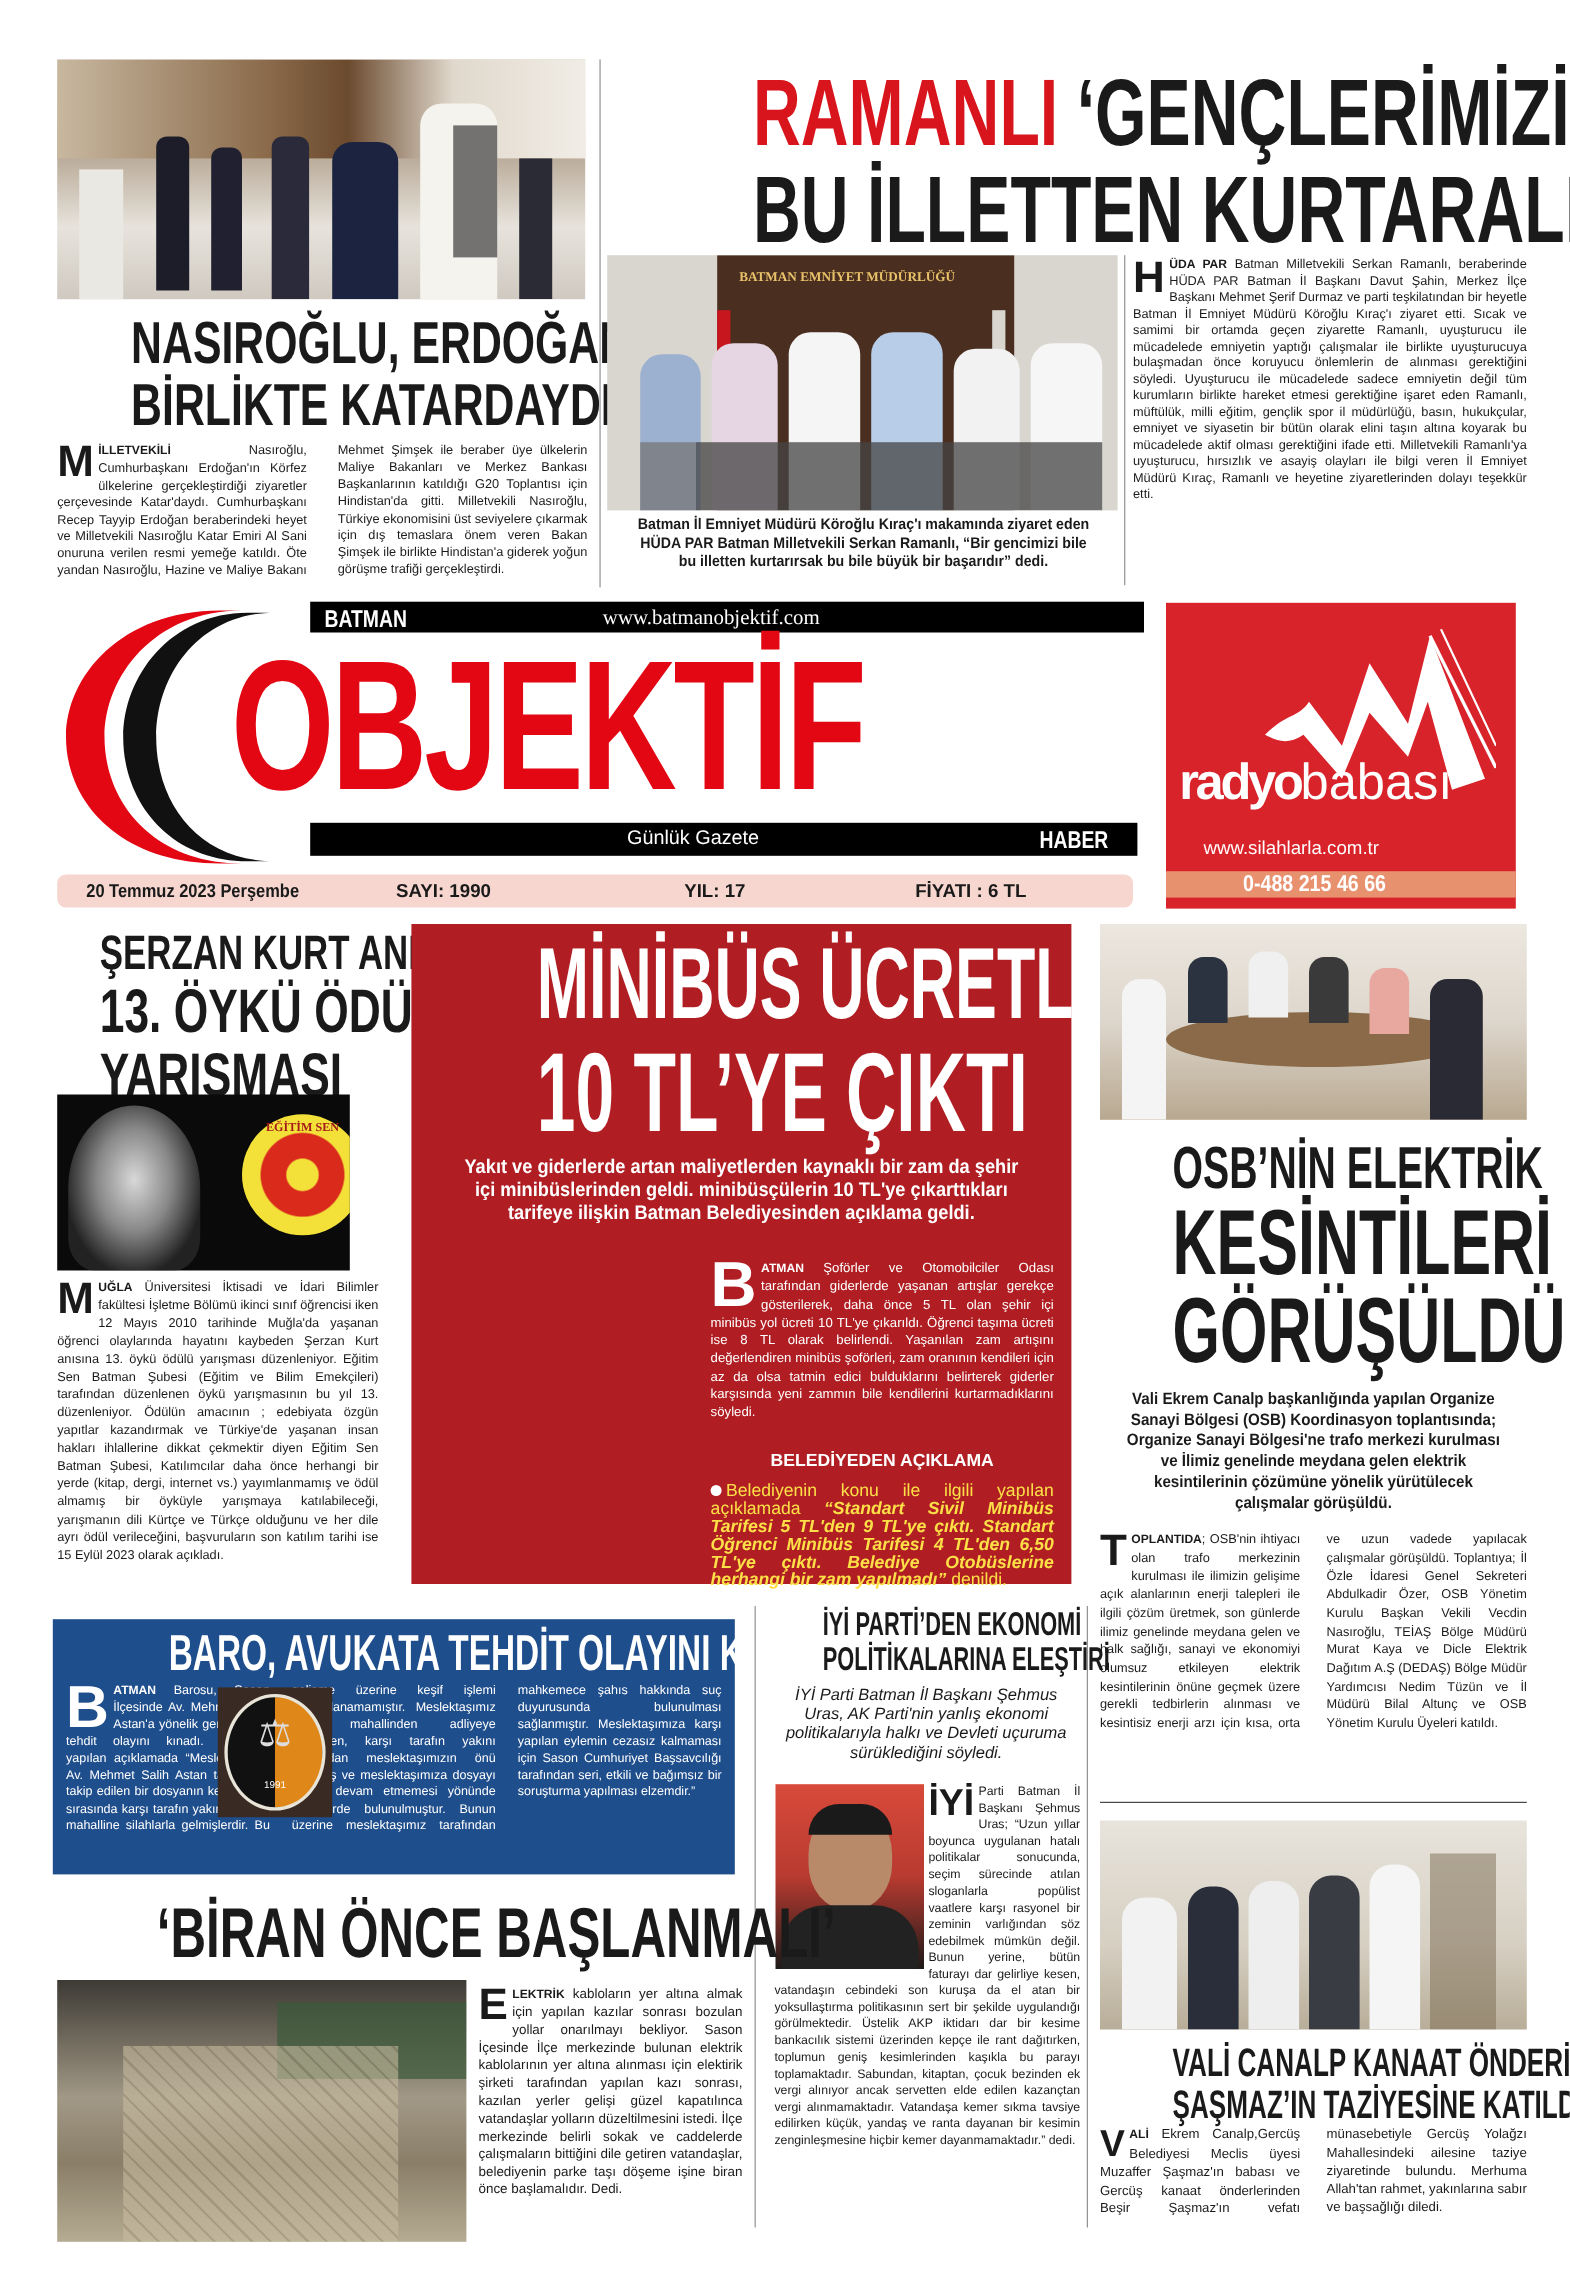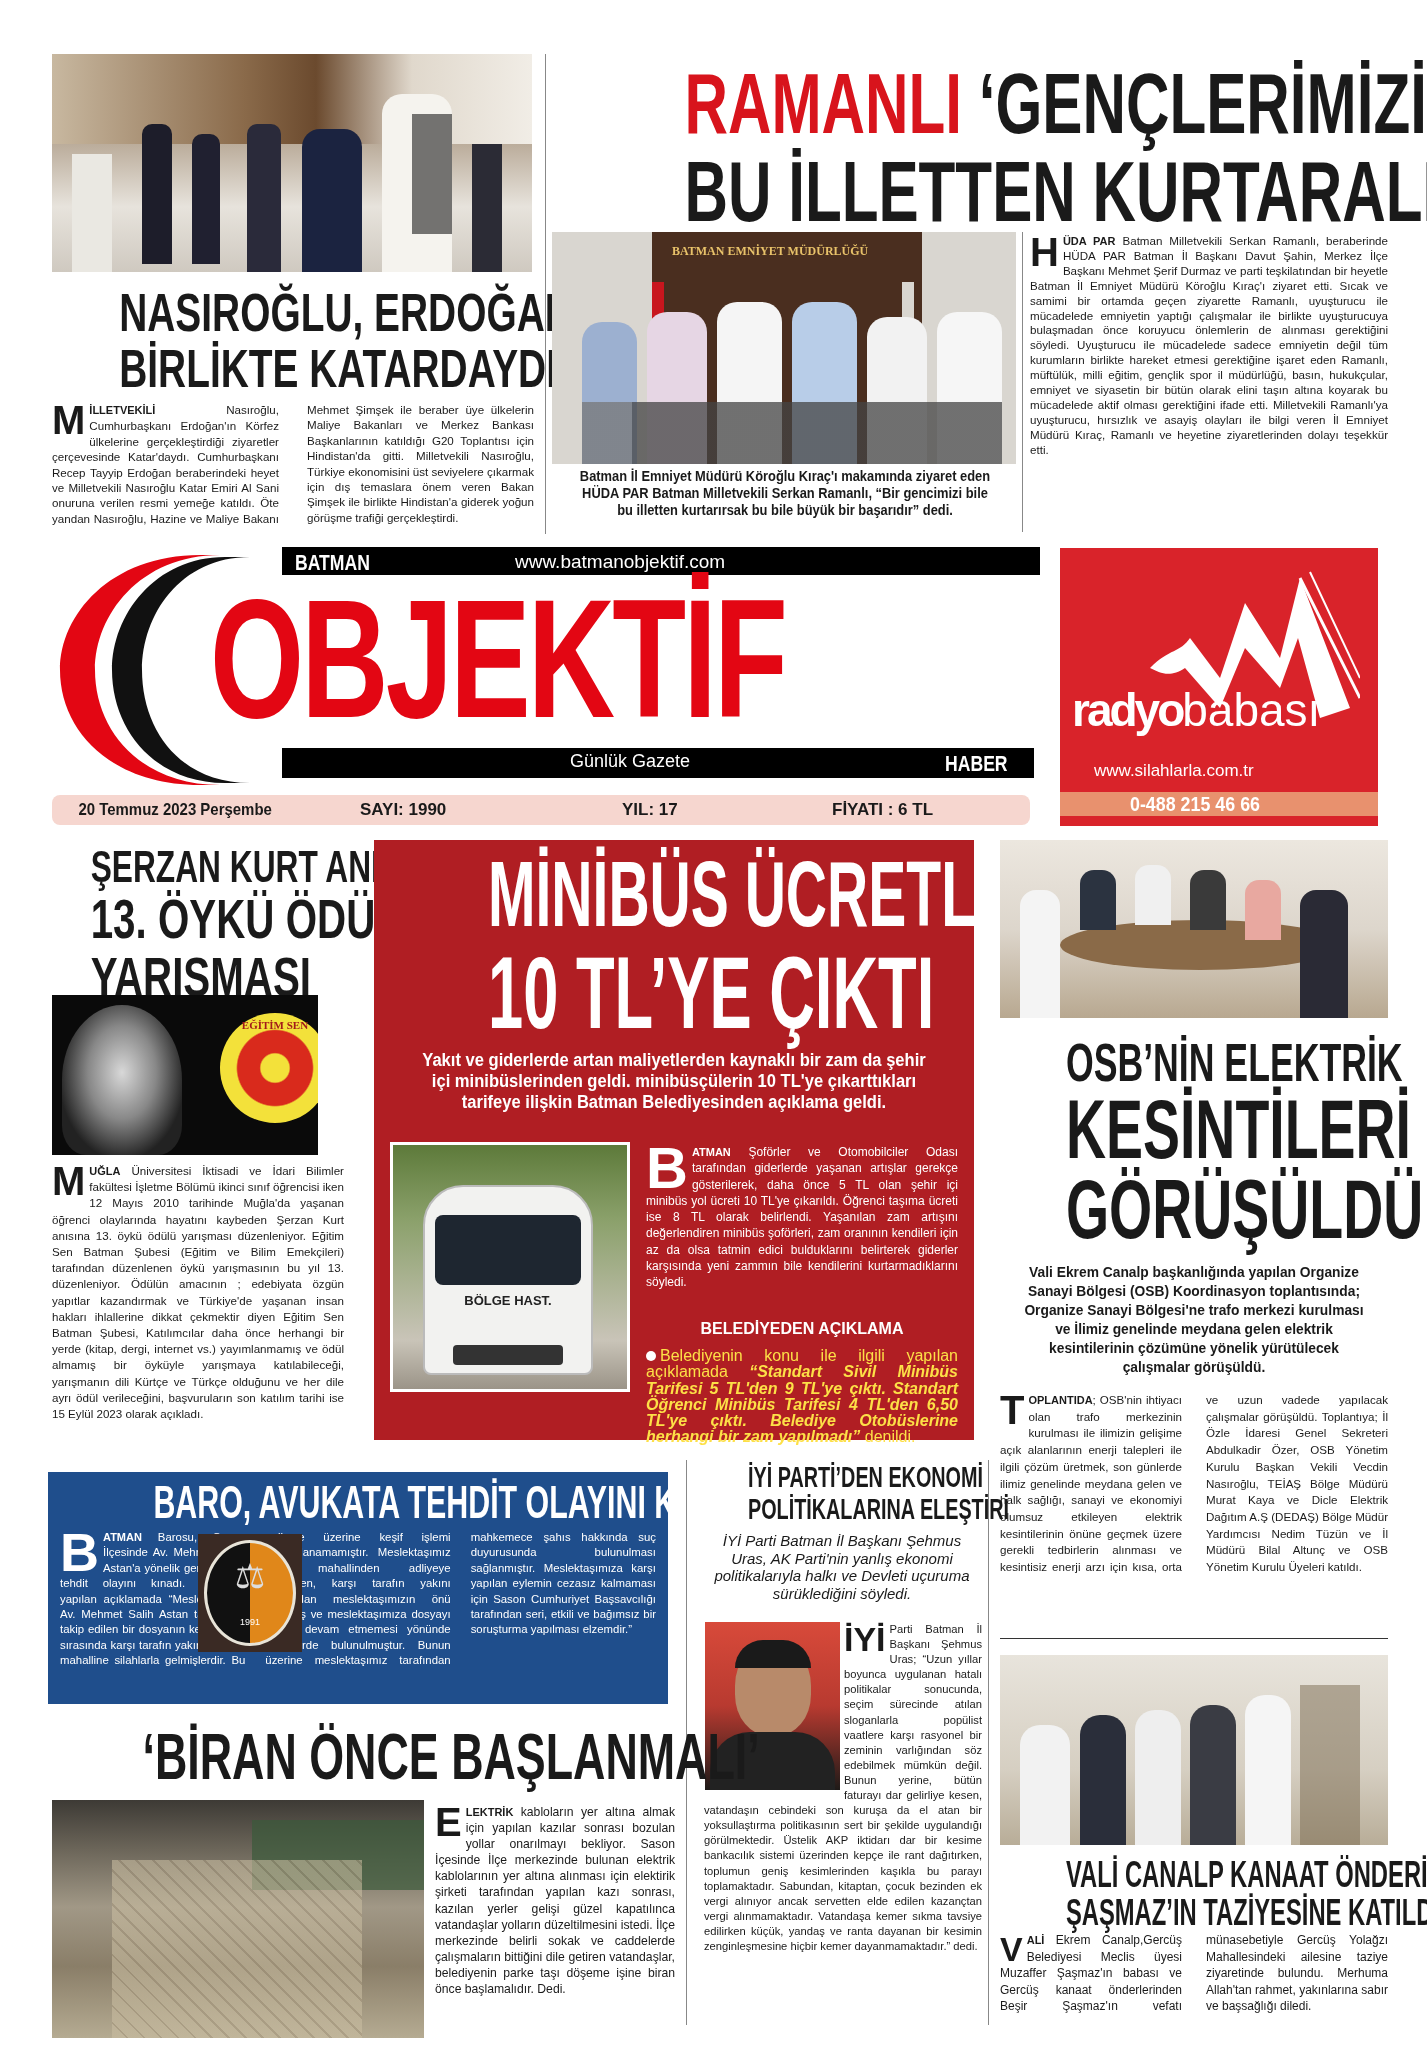--- a/index.html
+++ b/index.html
@@ -62,21 +62,21 @@
   <span class="drop">H</span><span class="lead">ÜDA PAR</span> <span>Batman Milletvekili Serkan Ramanlı, beraberinde HÜDA PAR Batman İl Başkanı Davut Şahin, Merkez İlçe Başkanı Mehmet Şerif Durmaz ve parti teşkilatından bir heyetle Batman İl Emniyet Müdürü Köroğlu Kıraç'ı ziyaret etti. Sıcak ve samimi bir ortamda geçen ziyarette Ramanlı, uyuşturucu ile mücadelede emniyetin yaptığı çalışmalar ile birlikte uyuşturucuya bulaşmadan önce koruyucu önlemlerin de alınması gerektiğini söyledi. Uyuşturucu ile mücadelede sadece emniyetin değil tüm kurumların birlikte hareket etmesi gerektiğine işaret eden Ramanlı, müftülük, milli eğitim, gençlik spor il müdürlüğü, basın, hukukçular, emniyet ve siyasetin bir bütün olarak elini taşın altına koyarak bu mücadelede aktif olması gerektiğini ifade etti. Milletvekili Ramanlı'ya uyuşturucu, hırsızlık ve asayiş olayları ile bilgi veren İl Emniyet Müdürü Kıraç, Ramanlı ve heyetine ziyaretlerinden dolayı teşekkür etti.</span>
 </div>
 
 <div class="abs" style="left:50px;top:545px;width:990px;height:250px">
   <svg class="abs" style="left:0;top:0" width="260" height="250" viewBox="0 0 260 250">
     <path d="M150,10 C60,10 10,70 10,125 C10,185 60,240 150,240 L170,240 C90,240 45,185 45,125 C45,70 90,10 170,10 Z" fill="#e30613"></path>
     <path d="M175,12 C105,12 62,70 62,125 C62,185 105,238 175,238 L200,238 C130,238 92,185 92,125 C92,70 130,12 200,12 Z" fill="#111"></path>
   </svg>
   <div class="abs" style="left:232px;top:2px;width:758px;height:28px;background:#000"></div>
   <div class="abs" style="left:245px;top:5px;color:#fff;font-weight:700;font-size:22px;transform:scaleX(0.8);transform-origin:left top">BATMAN</div>
-  <div class="abs" style="left:465px;top:6px;color:#fff;font-size:19px;font-family:Liberation Sans, sans-serif">www.batmanobjektif.com</div>
+  <div class="abs" style="left:498px;top:6px;color:#fff;font-size:19px;font-family:Liberation Serif, serif">www.batmanobjektif.com</div>
   <div class="abs" style="left:160px;top:30px;color:#e30613;font-weight:900;font-size:168px;line-height:168px;letter-spacing:-4px;transform:scaleX(0.72);transform-origin:left top;white-space:nowrap">OBJEKTİF</div>
   <div class="abs" style="left:232px;top:203px;width:752px;height:30px;background:#000"></div>
   <div class="abs" style="left:520px;top:206px;color:#fff;font-size:18px;font-family:'Liberation Sans Narrow','Liberation Sans',sans-serif">Günlük Gazete</div>
   <div class="abs" style="left:895px;top:206px;color:#fff;font-weight:700;font-size:22px;transform:scaleX(0.8);transform-origin:left top">HABER</div>
 </div>
 <div class="abs" style="left:52px;top:795px;width:978px;height:30px;background:#f6d6cf;border-radius:8px;display:flex;align-items:center;font-weight:700;font-size:17px">
   <div style="width:270px;padding-left:30px;transform:scaleX(0.88);transform-origin:left center">20 Temmuz 2023 Perşembe</div>
   <div style="width:230px;padding-left:38px">SAYI: 1990</div>
   <div style="width:250px;padding-left:70px">YIL: 17</div>
   <div style="width:228px;padding-left:30px">FİYATI : 6 TL</div>
@@ -109,26 +109,20 @@
 <div class="abs body" style="left:52px;top:1163px;width:292px;line-height:16.2px">
   <span class="drop">M</span><span class="lead">UĞLA</span> <span>Üniversitesi İktisadi ve İdari Bilimler fakültesi İşletme Bölümü ikinci sınıf öğrencisi iken 12 Mayıs 2010 tarihinde Muğla'da yaşanan öğrenci olaylarında hayatını kaybeden Şerzan Kurt anısına 13. öykü ödülü yarışması düzenleniyor. Eğitim Sen Batman Şubesi (Eğitim ve Bilim Emekçileri) tarafından düzenlenen öykü yarışmasının bu yıl 13. düzenleniyor. Ödülün amacının ; edebiyata özgün yapıtlar kazandırmak ve Türkiye'de yaşanan insan hakları ihlallerine dikkat çekmektir diyen Eğitim Sen Batman Şubesi, Katılımcılar daha önce herhangi bir yerde (kitap, dergi, internet vs.) yayımlanmamış ve ödül almamış bir öyküyle yarışmaya katılabileceği, yarışmanın dili Kürtçe ve Türkçe olduğunu ve her dile ayrı ödül verileceğini, başvuruların son katılım tarihi ise 15 Eylül 2023 olarak açıkladı.</span>
 </div>
 
 <div class="abs" style="left:374px;top:840px;width:600px;height:600px;background:#b01e23">
   <div class="abs" style="left:0;top:8px;width:600px;text-align:center">
     <div class="head" style="font-size:92px;color:#fff;transform:scaleX(0.62)">MİNİBÜS ÜCRETLERİ</div>
     <div class="head" style="font-size:102px;color:#fff;transform:scaleX(0.62);margin-top:2px">10 TL’YE ÇIKTI</div>
   </div>
   <div class="abs" style="left:14px;top:210px;width:572px;color:#fff;font-weight:700;font-size:18px;line-height:21px;text-align:center;transform:scaleX(0.92);transform-origin:center top">Yakıt ve giderlerde artan maliyetlerden kaynaklı bir zam da şehir içi minibüslerinden geldi. minibüsçülerin 10 TL'ye çıkarttıkları tarifeye ilişkin Batman Belediyesinden açıklama geldi.</div>
-  <div class="photo" style="left:16px;top:302px;width:240px;height:250px;background:linear-gradient(180deg,#5d7a3a 0%,#8aa06a 30%,#c9c4b8 80%,#9b9488 100%);border:3px solid #fff">
-    <div style="position:absolute;left:30px;top:40px;width:170px;height:190px;background:#f2f2f0;border-radius:40px 40px 8px 8px;border:2px solid #bbb"></div>
-    <div style="position:absolute;left:42px;top:70px;width:146px;height:70px;background:#1e2630;border-radius:8px"></div>
-    <div style="position:absolute;left:52px;top:148px;width:126px;text-align:center;font-weight:700;font-size:13px;color:#222">BÖLGE HAST.</div>
-    <div style="position:absolute;left:60px;top:200px;width:110px;height:20px;background:#333;border-radius:4px"></div>
-  </div>
   <div class="abs body" style="left:272px;top:304px;width:312px;color:#fff;font-size:12px;line-height:16.3px">
     <span class="drop" style="font-size:58px;line-height:44px;color:#fff">B</span><span class="lead">ATMAN</span> <span>Şoförler ve Otomobilciler Odası tarafından giderlerde yaşanan artışlar gerekçe gösterilerek, daha önce 5 TL olan şehir içi minibüs yol ücreti 10 TL'ye çıkarıldı. Öğrenci taşıma ücreti ise 8 TL olarak belirlendi. Yaşanılan zam artışını değerlendiren minibüs şoförleri, zam oranının kendileri için az da olsa tatmin edici bulduklarını belirterek giderler karşısında yeni zammın bile kendilerini kurtarmadıklarını söyledi.</span>
   </div>
   <div class="abs" style="left:272px;top:480px;width:312px;text-align:center;color:#fff;font-weight:900;font-size:16px">BELEDİYEDEN AÇIKLAMA</div>
   <div class="abs body" style="left:272px;top:508px;width:312px;color:#fde047;font-size:16px;line-height:16.3px">
     <span style="display:inline-block;width:10px;height:10px;border-radius:50%;background:#fff;margin-right:4px"></span><span>Belediyenin konu ile ilgili yapılan açıklamada</span> <b><i>“Standart Sivil Minibüs Tarifesi 5 TL'den 9 TL'ye çıktı. Standart Öğrenci Minibüs Tarifesi 4 TL'den 6,50 TL'ye çıktı. Belediye Otobüslerine herhangi bir zam yapılmadı”</i></b> <span>denildi.</span>
   </div>
 </div>
 
 <div class="photo" style="left:1000px;top:840px;width:388px;height:178px;background:linear-gradient(180deg,#ece7df 0%,#ddd6cc 50%,#b8a890 100%)">

